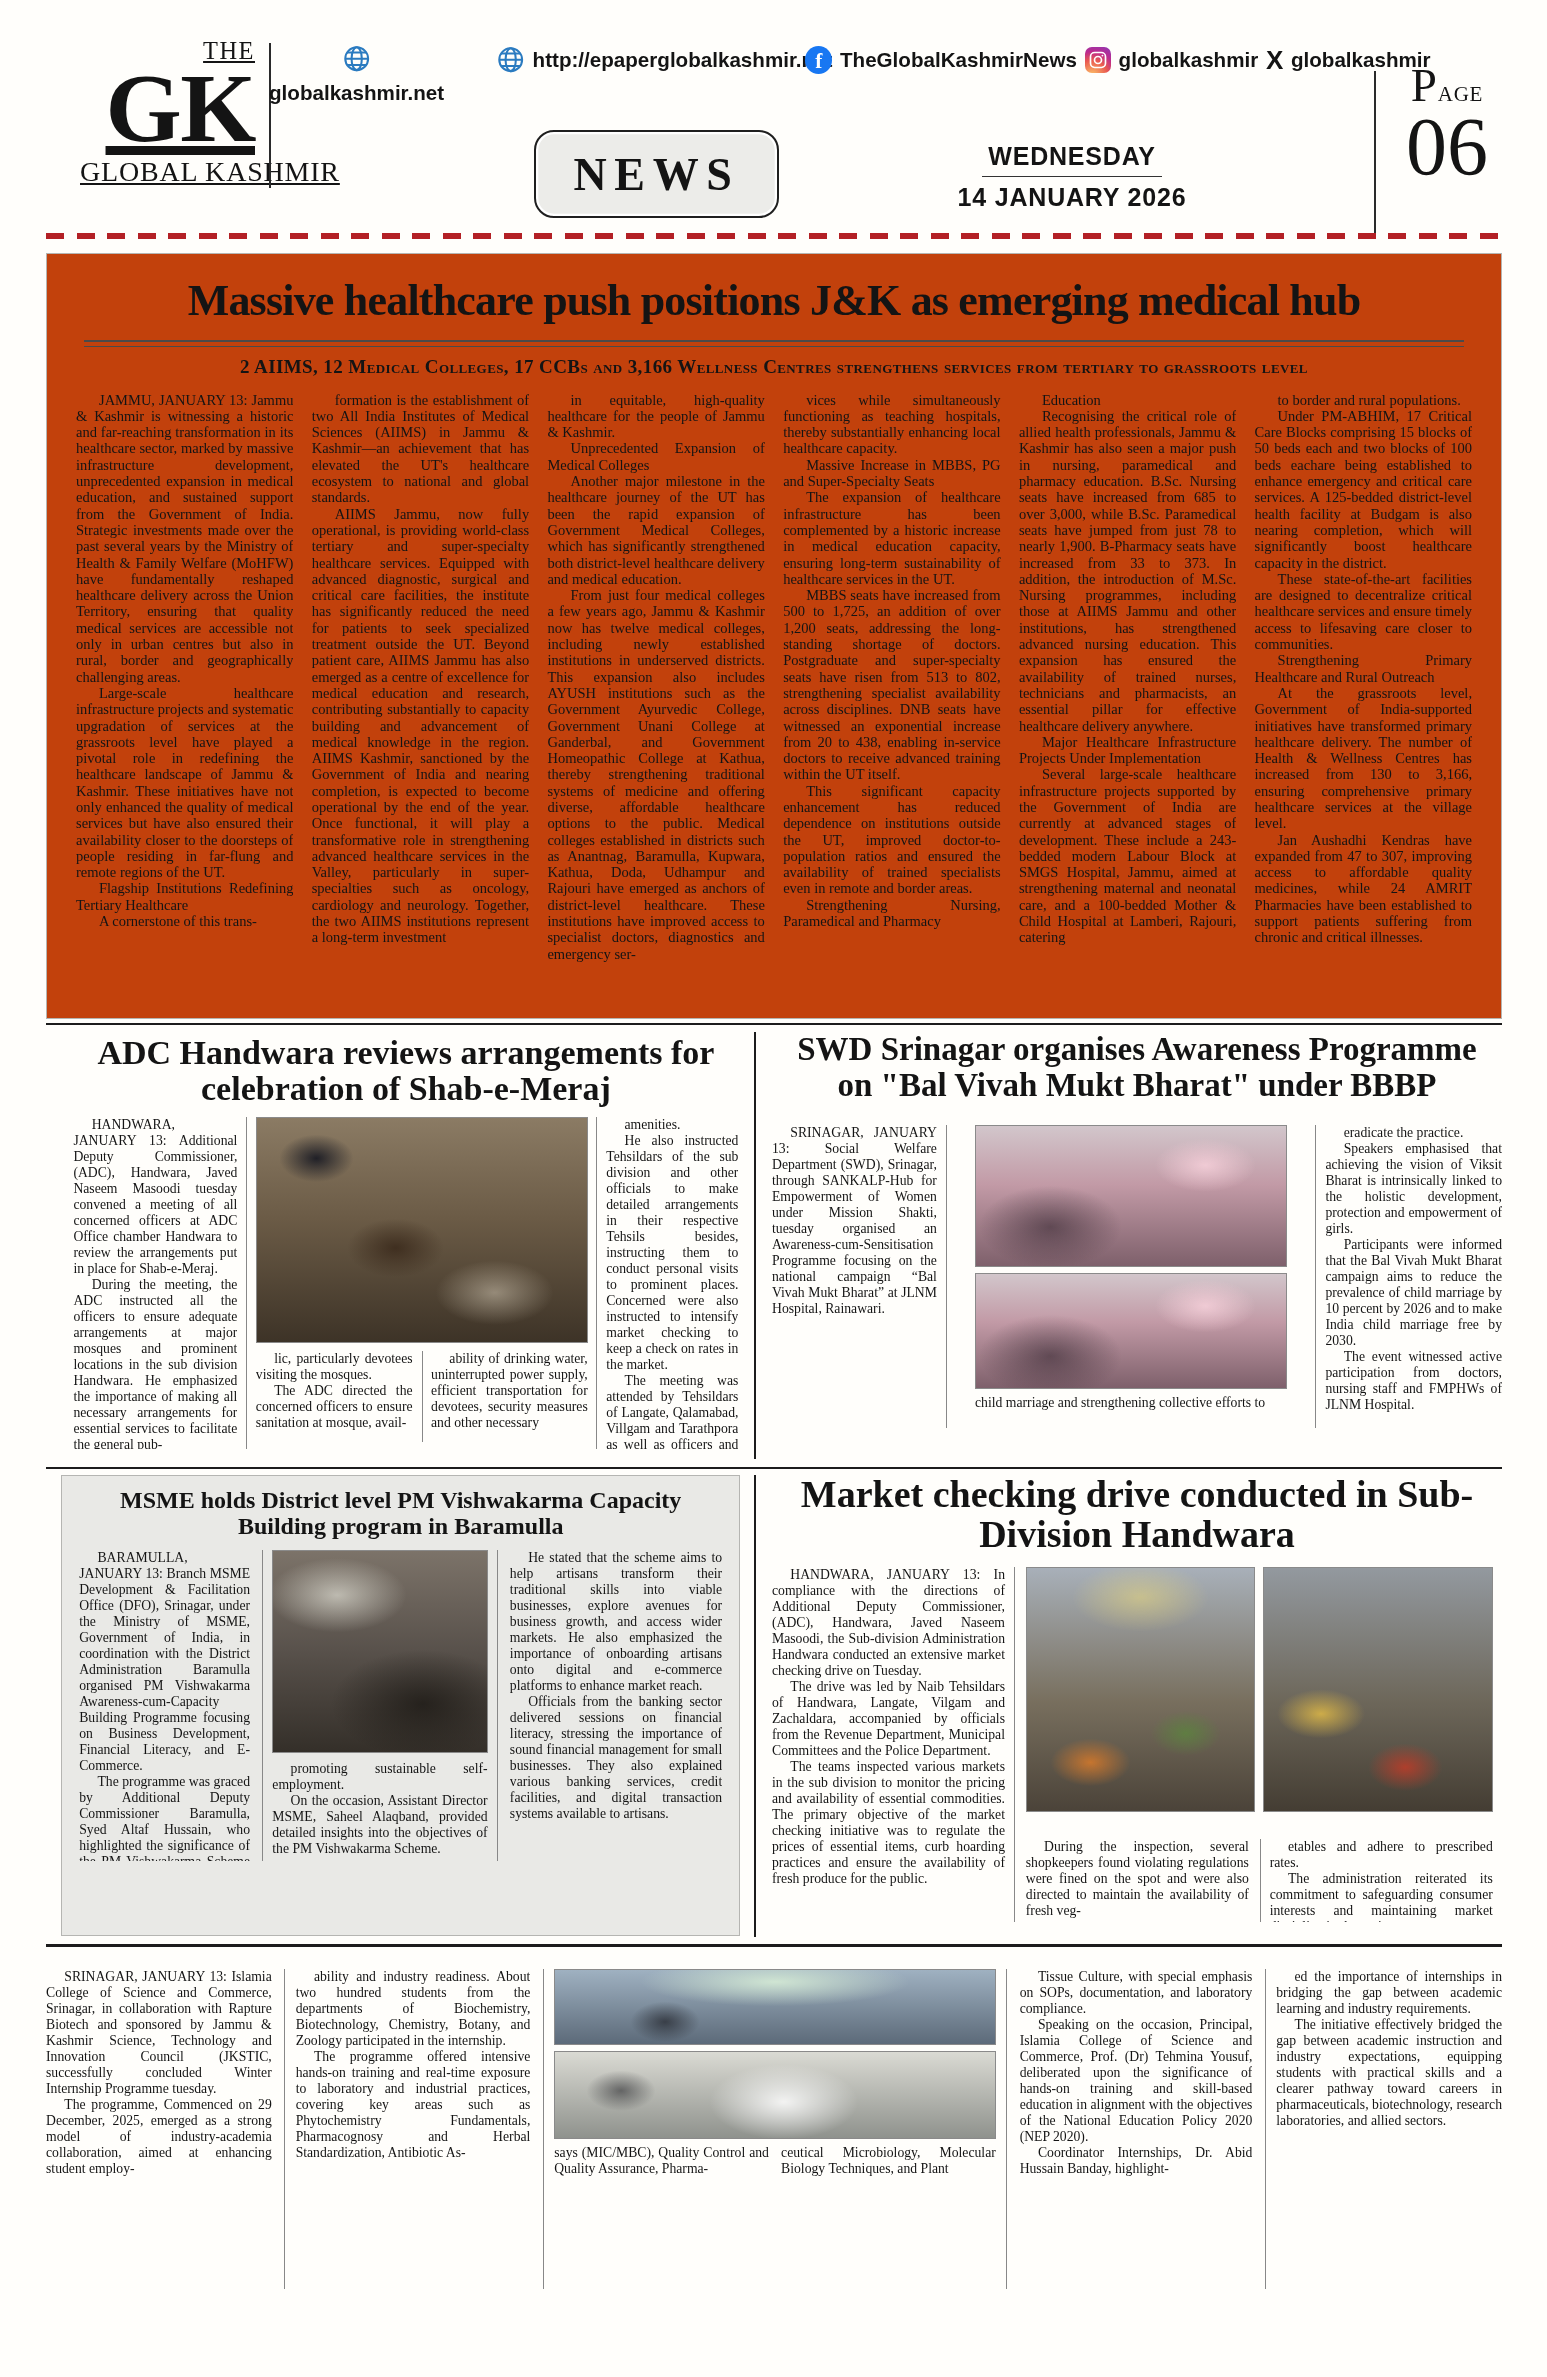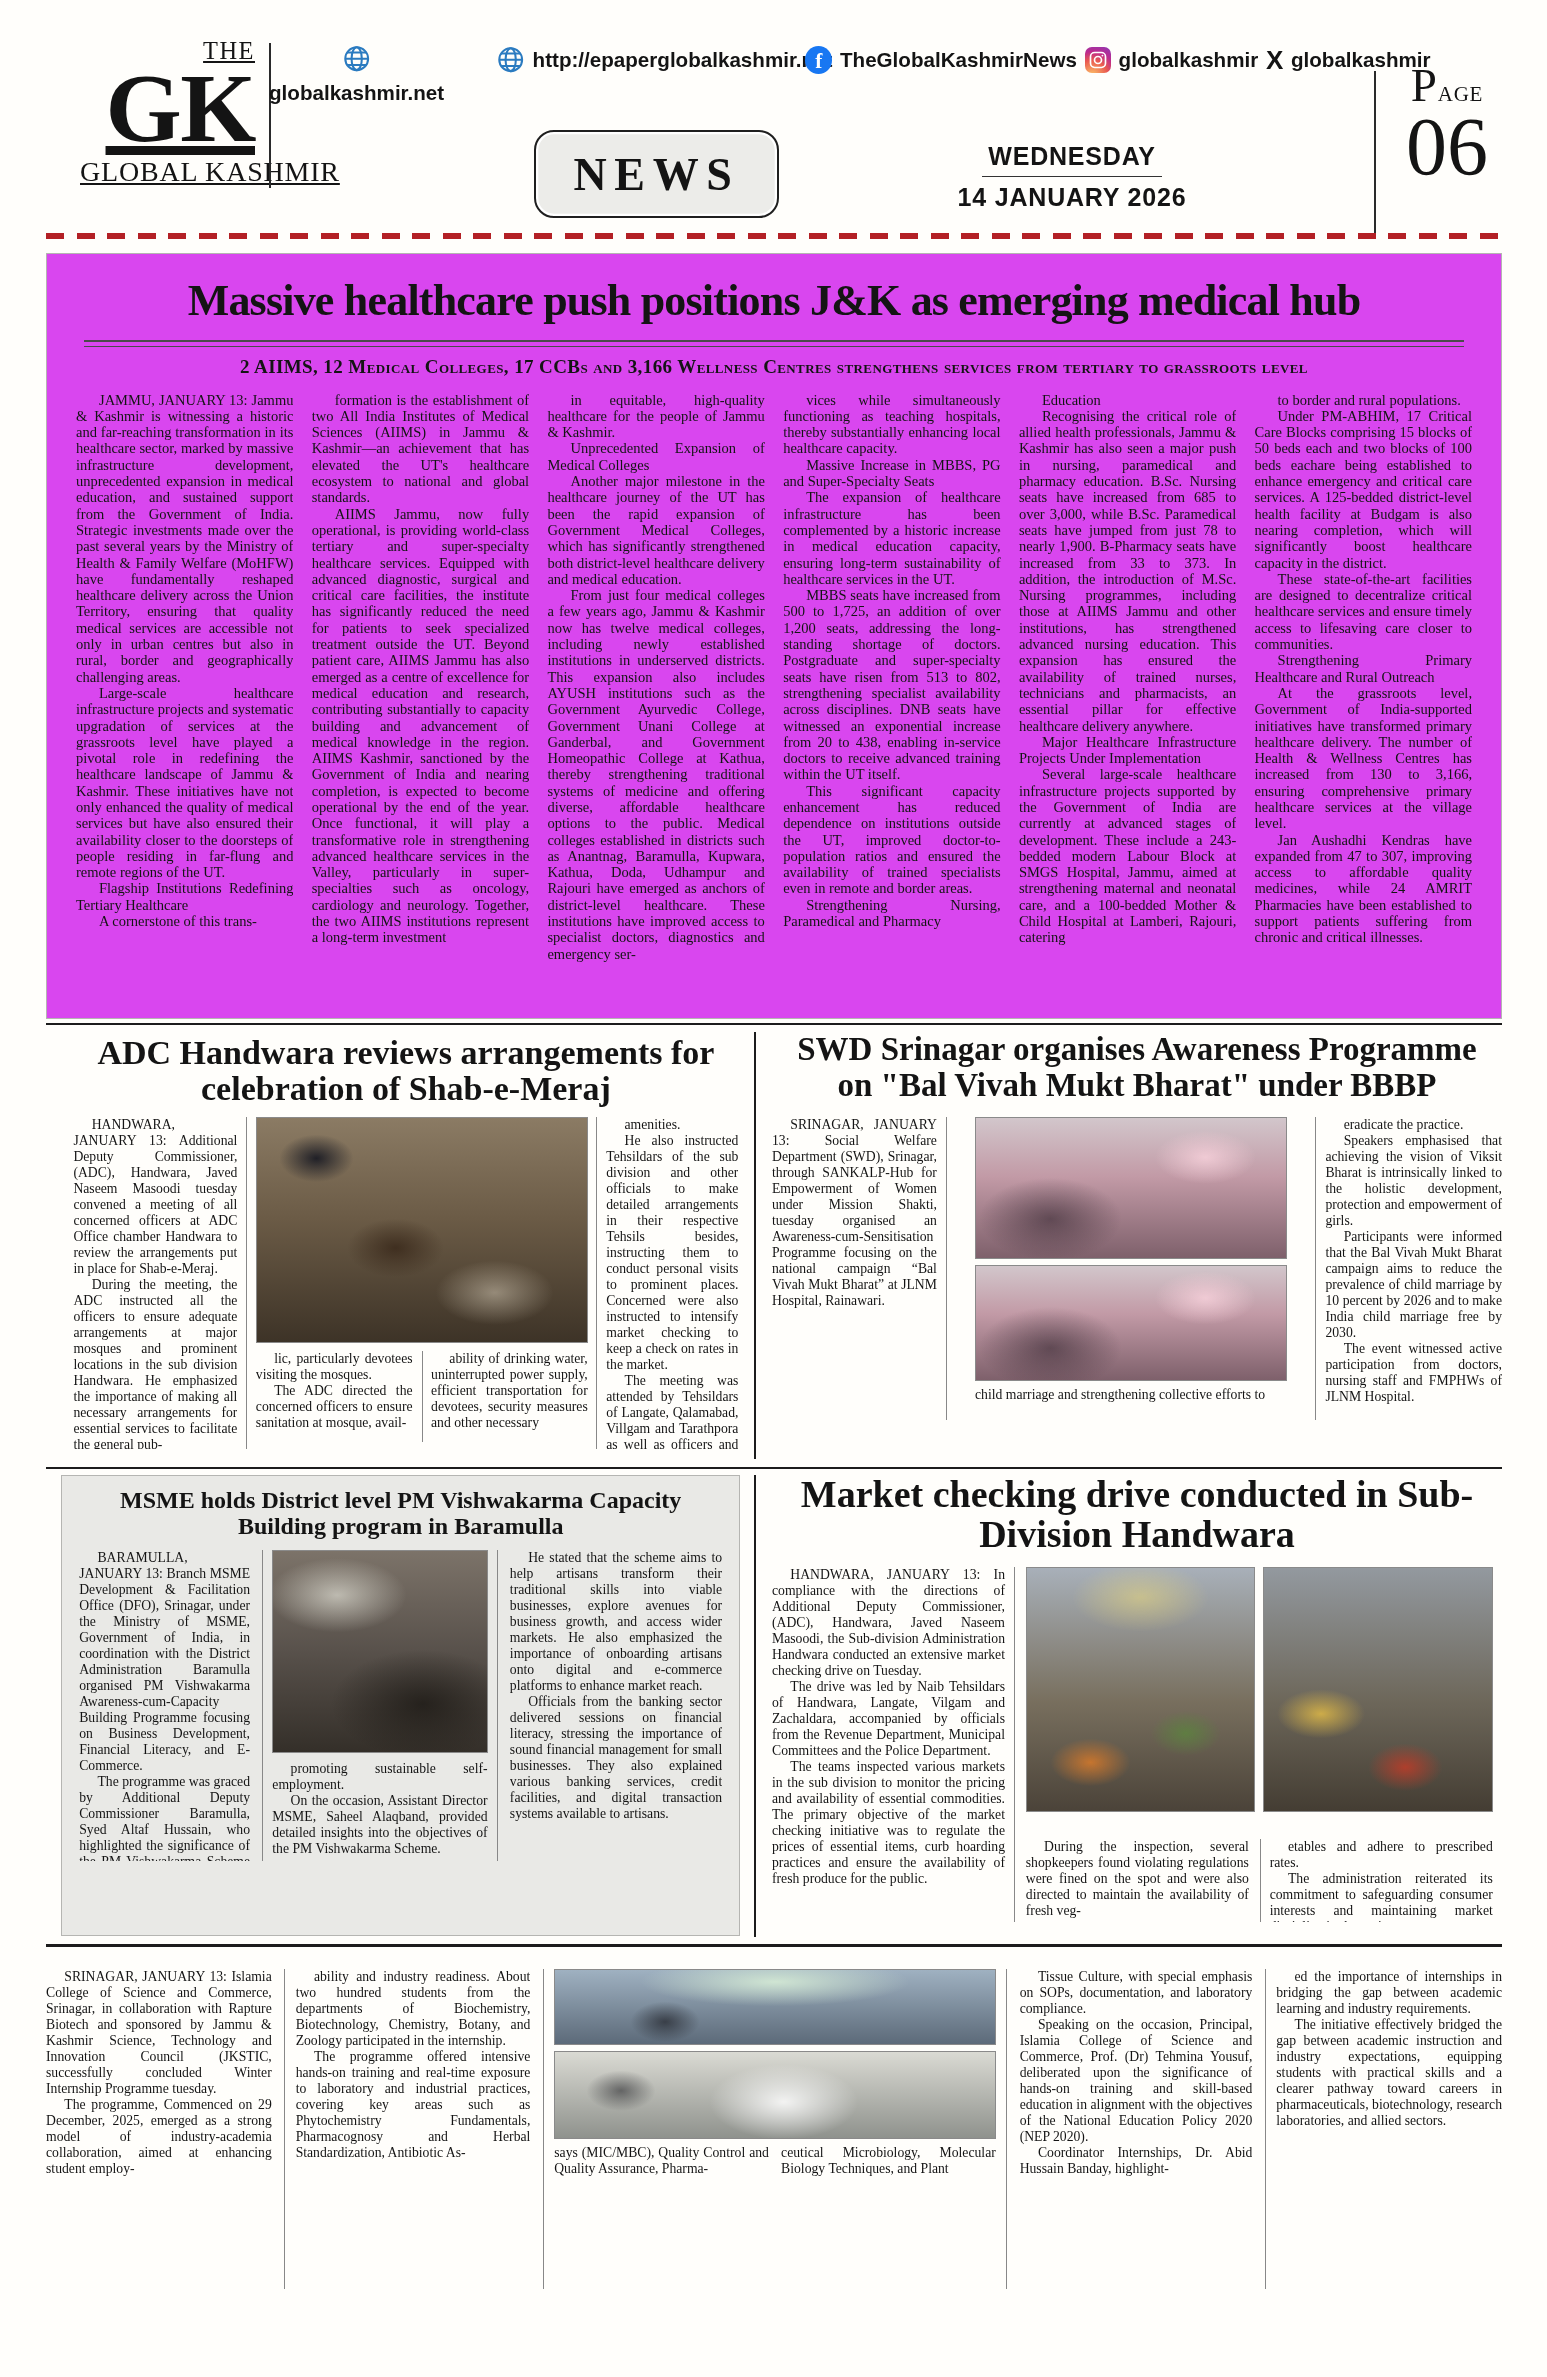--- a/index.html
+++ b/index.html
@@ -37,21 +37,21 @@
   .pg-vline{position:absolute;left:1328px;top:37px;width:1.5px;height:162px;background:#2a2a2a;}
   .pageblk{position:absolute;left:1340px;top:24.4px;width:122px;text-align:center;}
   .pageblk .pw{font-size:30.5px;font-variant:small-caps;letter-spacing:0.8px;}
   .pageblk .pw::first-letter{font-size:47px;}
   .pageblk .pn{font-size:82px;line-height:.85;font-weight:400;}
 
   .red-dashes{position:absolute;left:46px;top:233px;width:1456px;height:6.1px;
       background:repeating-linear-gradient(90deg,#b32025 0 18.3px,transparent 18.3px 30.5px);}
 
   
-  .lead{position:absolute;left:46px;top:253px;width:1456px;height:766px;background:#d946ef;
+  .lead{position:absolute;left:46px;top:253px;width:1456px;height:766px;background:#c2410c;
         border:0.8px solid #b5b5b2;box-sizing:border-box;padding:18.3px 29px 10.7px;}
   .lead h1{margin:3px 0 0;font-size:44px;font-weight:700;text-align:center;letter-spacing:-0.8px;}
   .dbl-rule{height:3.8px;border-top:2.3px solid #4a4a4a;border-bottom:0.8px solid #4a4a4a;margin:13.7px 7.6px 9.1px;}
   .lead .sub{font-size:19px;font-weight:700;text-align:center;font-variant:small-caps;letter-spacing:0.4px;}
   .lead-cols{display:flex;gap:18.3px;margin-top:13.7px;height:589px;overflow:hidden;}
   .lead-cols .col{flex:1 1 0;overflow:hidden;}
   .bodytext p{margin:0;font-size:14.5px;line-height:16.3px;text-align:justify;text-indent:23px;}
 
   .hrule{position:absolute;left:46px;width:1456px;height:1.5px;background:#1c1c1c;}
   .hr1{top:1023px;} .hr2{top:1467px;} .hr3{top:1944px;height:3px;}
@@ -69,21 +69,21 @@
   .adc-body{display:flex;gap:9.1px;margin-top:10.7px;height:332px;}
   .adc-c1{width:165px;overflow:hidden;}
   .adc-mid{width:334px;display:flex;flex-direction:column;gap:7.6px;border-left:0.8px solid #888;border-right:0.8px solid #888;padding:0 8.4px;}
   .adc-minis{display:flex;gap:9.1px;height:91px;overflow:hidden;}
   .adc-minis>div{flex:1 1 0;overflow:hidden;}
   .adc-minis .m2{border-left:0.8px solid #888;padding-left:8.4px;}
   .adc-c2{width:133px;overflow:hidden;}
 
   .swd{position:absolute;left:726px;top:0;width:730px;}
   .swd h2{font-size:33px;line-height:1.08;padding:0 23px;}
-  .swd-body{display:flex;gap:28px;margin-top:14px;height:303px;}
+  .swd-body{display:flex;gap:28px;margin-top:22px;height:303px;}
   .swd-c1{width:169px;overflow:hidden;border-right:0.8px solid #888;padding-right:9.1px;}
   .swd-mid{width:320px;display:flex;flex-direction:column;gap:6.1px;}
   .swd-cap p{text-indent:0;}
   .swd-c2{width:181px;overflow:hidden;border-left:0.8px solid #888;padding-left:9.1px;}
 
   
   .msme{position:absolute;left:15.2px;top:0;width:679px;height:461px;background:#e9e9e6;
         border:0.8px solid #b5b5b2;box-sizing:border-box;padding:10.7px 17px;}
   .msme h2{font-size:24px;line-height:1.1;font-family:Liberation Serif, serif;}
   .msme-body{display:flex;gap:12.2px;margin-top:10.7px;height:311px;}

